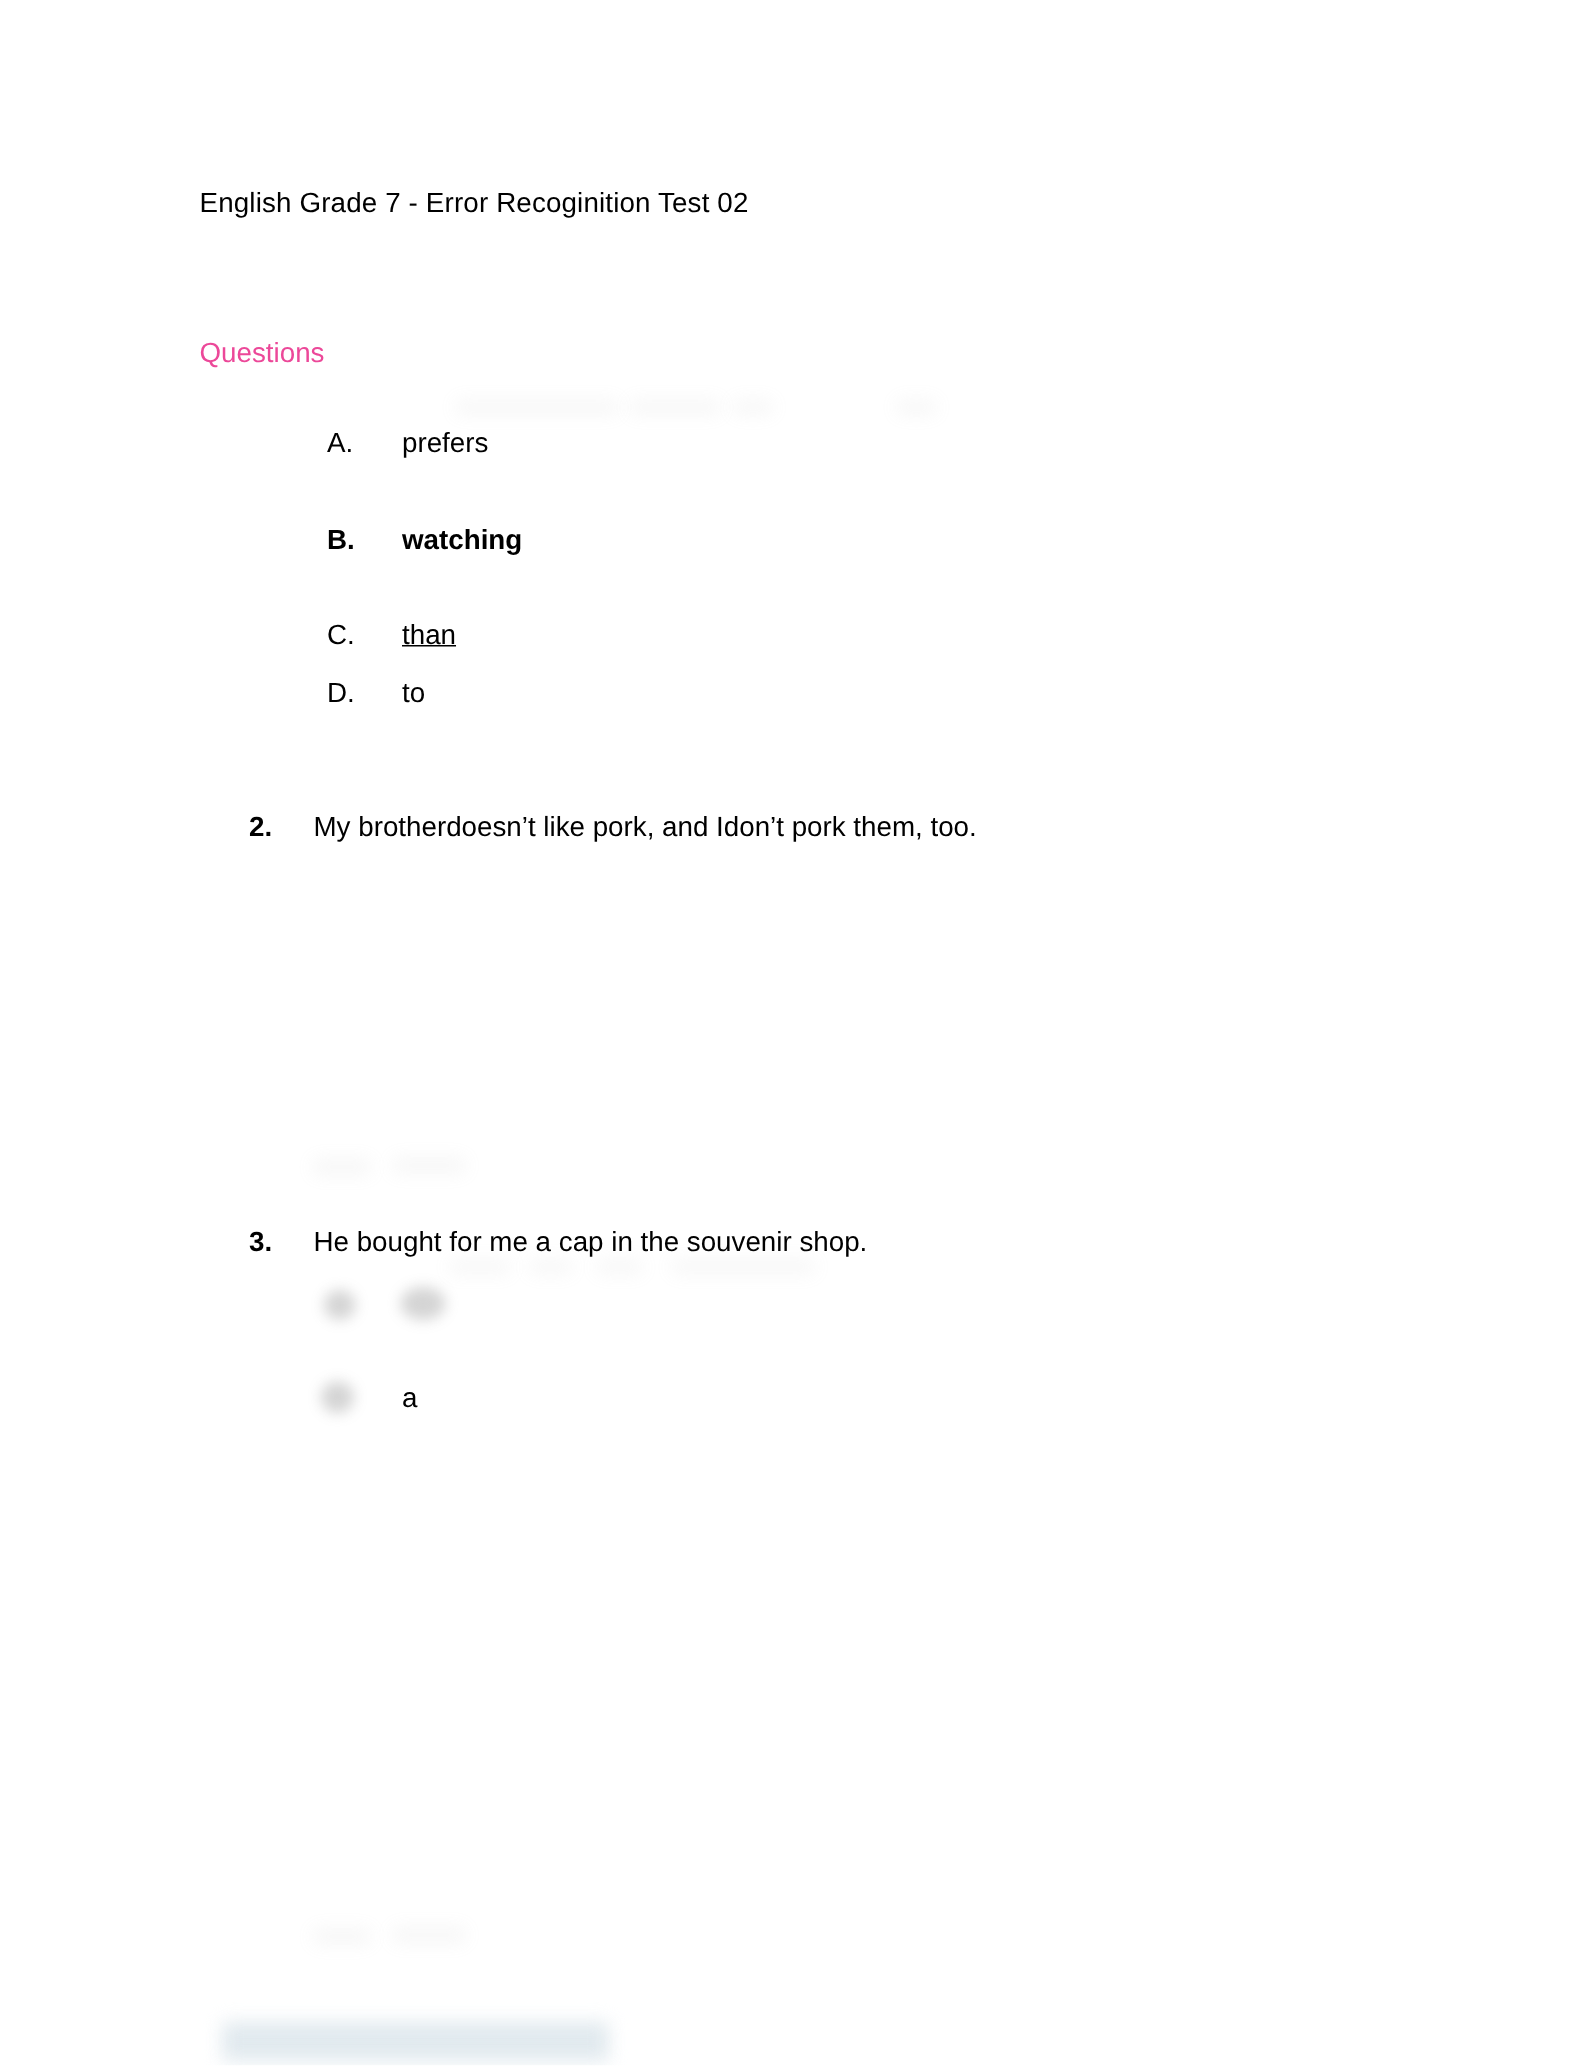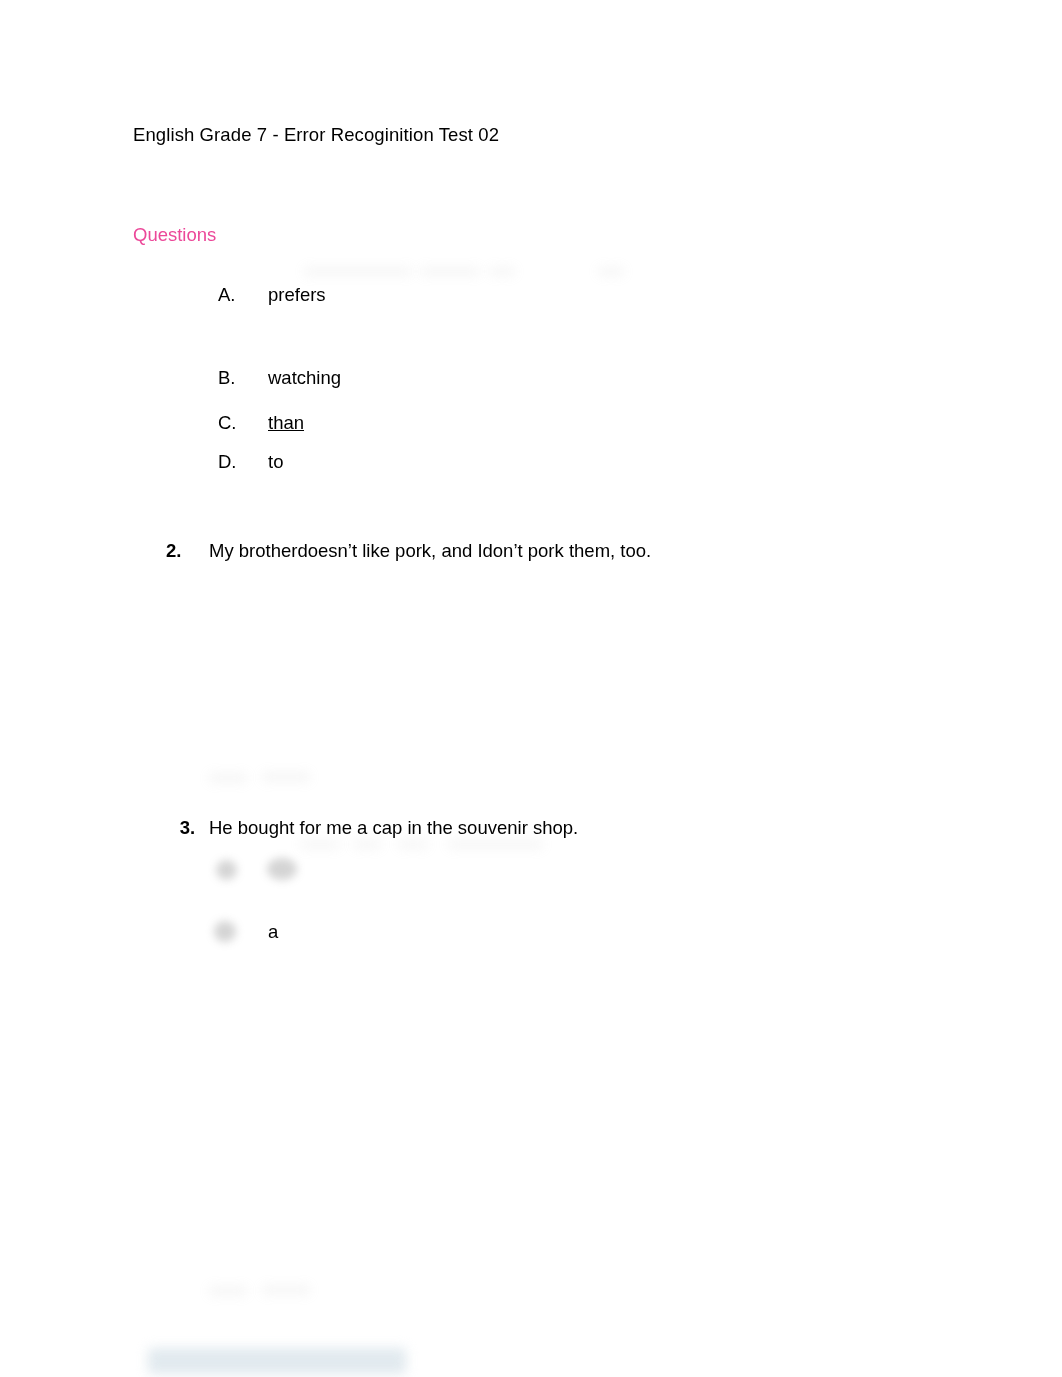--- a/index.html
+++ b/index.html
@@ -117,38 +117,38 @@
 
 
   <div class="blur-mark very-faint" style="left:304px; top:267px; width:108px; height:9px;"></div>
   <div class="blur-mark very-faint" style="left:420px; top:267px; width:60px; height:9px;"></div>
   <div class="blur-mark very-faint" style="left:489px; top:267px; width:26px; height:9px;"></div>
   <div class="blur-mark very-faint" style="left:598px; top:267px; width:26px; height:9px;"></div>
 
   <div class="opt-row" style="top:283px;">
     <span class="opt-letter">A.</span><span class="opt-text">prefers</span>
   </div>
-  <div class="opt-row" style="top:366px;">
+  <div class="opt-row" style="top:348px;font-weight:bold;">
     <span class="opt-letter">B.</span><span class="opt-text">watching</span>
   </div>
   <div class="opt-row" style="top:411px;text-decoration:underline;">
     <span class="opt-letter">C.</span><span class="opt-text">than</span>
   </div>
   <div class="opt-row" style="top:450px;">
     <span class="opt-letter">D.</span><span class="opt-text">to</span>
   </div>
 
   <div class="q-row" style="top:539px;">
     <span class="q-num">2.</span><span class="q-text">My brotherdoesn’t like pork, and Idon’t pork them, too.</span>
   </div>
 
   <div class="blur-mark very-faint" style="left:209px; top:773px; width:38px; height:10px;"></div>
   <div class="blur-mark very-faint" style="left:262px; top:772px; width:48px; height:10px;"></div>
 
-  <div class="q-row" style="top:816px;text-align:center;">
+  <div class="q-row" style="top:816px;">
     <span class="q-num">3.</span><span class="q-text">He bought for me a cap in the souvenir shop.</span>
   </div>
 
   <div class="blur-mark very-faint" style="left:300px; top:840px; width:40px; height:9px;"></div>
   <div class="blur-mark very-faint" style="left:353px; top:840px; width:28px; height:9px;"></div>
   <div class="blur-mark very-faint" style="left:398px; top:840px; width:30px; height:9px;"></div>
   <div class="blur-mark very-faint" style="left:448px; top:840px; width:95px; height:9px;"></div>
 
   <div class="blur-dot" style="left:216px; top:860px; width:21px; height:20px;"></div>
   <div class="blur-dot" style="left:267px; top:858px; width:30px; height:22px;"></div>

